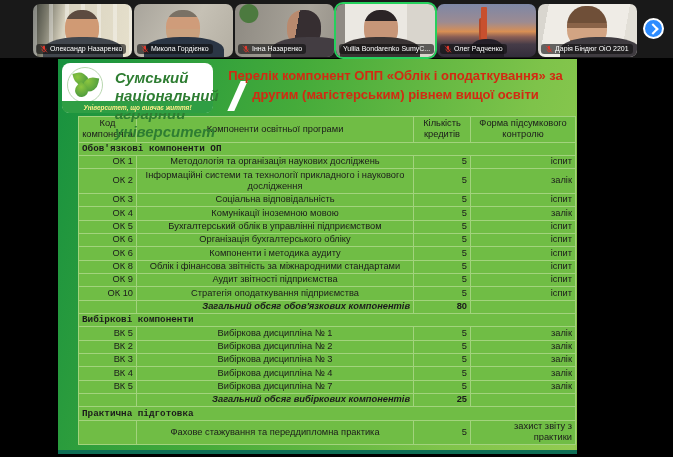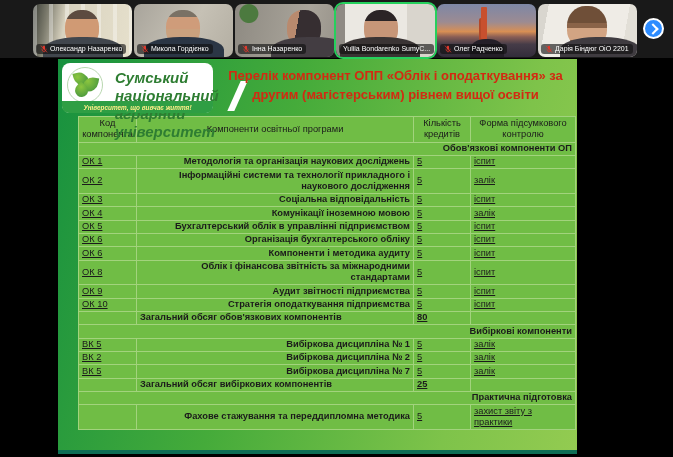--- a/index.html
+++ b/index.html
@@ -80,24 +80,24 @@
     color:#ffef8a;font-style:italic;font-weight:700;font-size:6.4px;display:flex;align-items:center;justify-content:center;
   }
   .slide-title{
     position:absolute;left:160px;top:8px;width:355px;text-align:center;
     color:#d22a12;font-weight:700;font-size:13px;line-height:1.45;z-index:2;
   }
   .table-wrap{position:absolute;left:20px;top:57px;width:497px;}
   table{border-collapse:collapse;width:100%;table-layout:fixed;background:#70bd45;}
   th,td{border:1px solid #a2d37d;color:#1b1b1b;font-size:9.3px;line-height:1.22;padding:0.5px 3px;vertical-align:middle;overflow-wrap:anywhere;}
   th{font-weight:400;text-align:center;padding:1px 2px;}
-  td.c-code,td.c-credits,td.c-control{text-align:left;text-decoration:underline;}
-  td.c-name{text-align:right;font-weight:bold;}
-  tr.section td{text-align:right;font-weight:700;}
-  tr.total td.c-name{text-align:left;font-weight:700;margin-left:24px;}
+  td.c-code,td.c-credits,td.c-control{text-align:right;}
+  td.c-name{text-align:center;}
+  tr.section td{text-align:left;font-weight:700;font-family:Liberation Mono, monospace;}
+  tr.total td.c-name{text-align:right;font-weight:700;font-style:italic;margin-left:24px;}
   tr.total td.c-credits,tr.grand td.c-credits{font-weight:700;}
 </style>
 </head>
 <body>
 
 <div class="filmstrip">
   <div class="thumbs">
       <div class="thumb sc-office-building">
         <div class="plabel">
           <svg class="micsvg" width="8" height="8" viewBox="0 0 12 12">
@@ -274,36 +274,48 @@
             <td class="c-credits">5</td>
             <td class="c-control">залік</td>
           </tr>
           <tr class="">
             <td class="c-code">ВК 2</td>
             <td class="c-name">Вибіркова дисципліна № 2</td>
             <td class="c-credits">5</td>
             <td class="c-control">залік</td>
           </tr>
           <tr class="">
+            <td class="c-code">ВК 3</td>
+            <td class="c-name">Вибіркова дисципліна № 3</td>
+            <td class="c-credits">5</td>
+            <td class="c-control">залік</td>
+          </tr>
+          <tr class="">
+            <td class="c-code">ВК 4</td>
+            <td class="c-name">Вибіркова дисципліна № 4</td>
+            <td class="c-credits">5</td>
+            <td class="c-control">залік</td>
+          </tr>
+          <tr class="">
             <td class="c-code">ВК 5</td>
             <td class="c-name">Вибіркова дисципліна № 7</td>
             <td class="c-credits">5</td>
             <td class="c-control">залік</td>
           </tr>
           <tr class="total">
             <td class="c-code"></td>
             <td class="c-name">Загальний обсяг вибіркових компонентів</td>
             <td class="c-credits">25</td>
             <td class="c-control"></td>
           </tr>
           <tr class="section">
             <td class="c-section" colspan="4">Практична підготовка</td>
           </tr>
           <tr class="">
             <td class="c-code"></td>
-            <td class="c-name">Фахове стажування та переддипломна методика</td>
+            <td class="c-name">Фахове стажування та переддипломна практика</td>
             <td class="c-credits">5</td>
             <td class="c-control">захист звіту з практики</td>
           </tr>
         </tbody>
     </table>
   </div>
 </div>
 
 </body></html>

